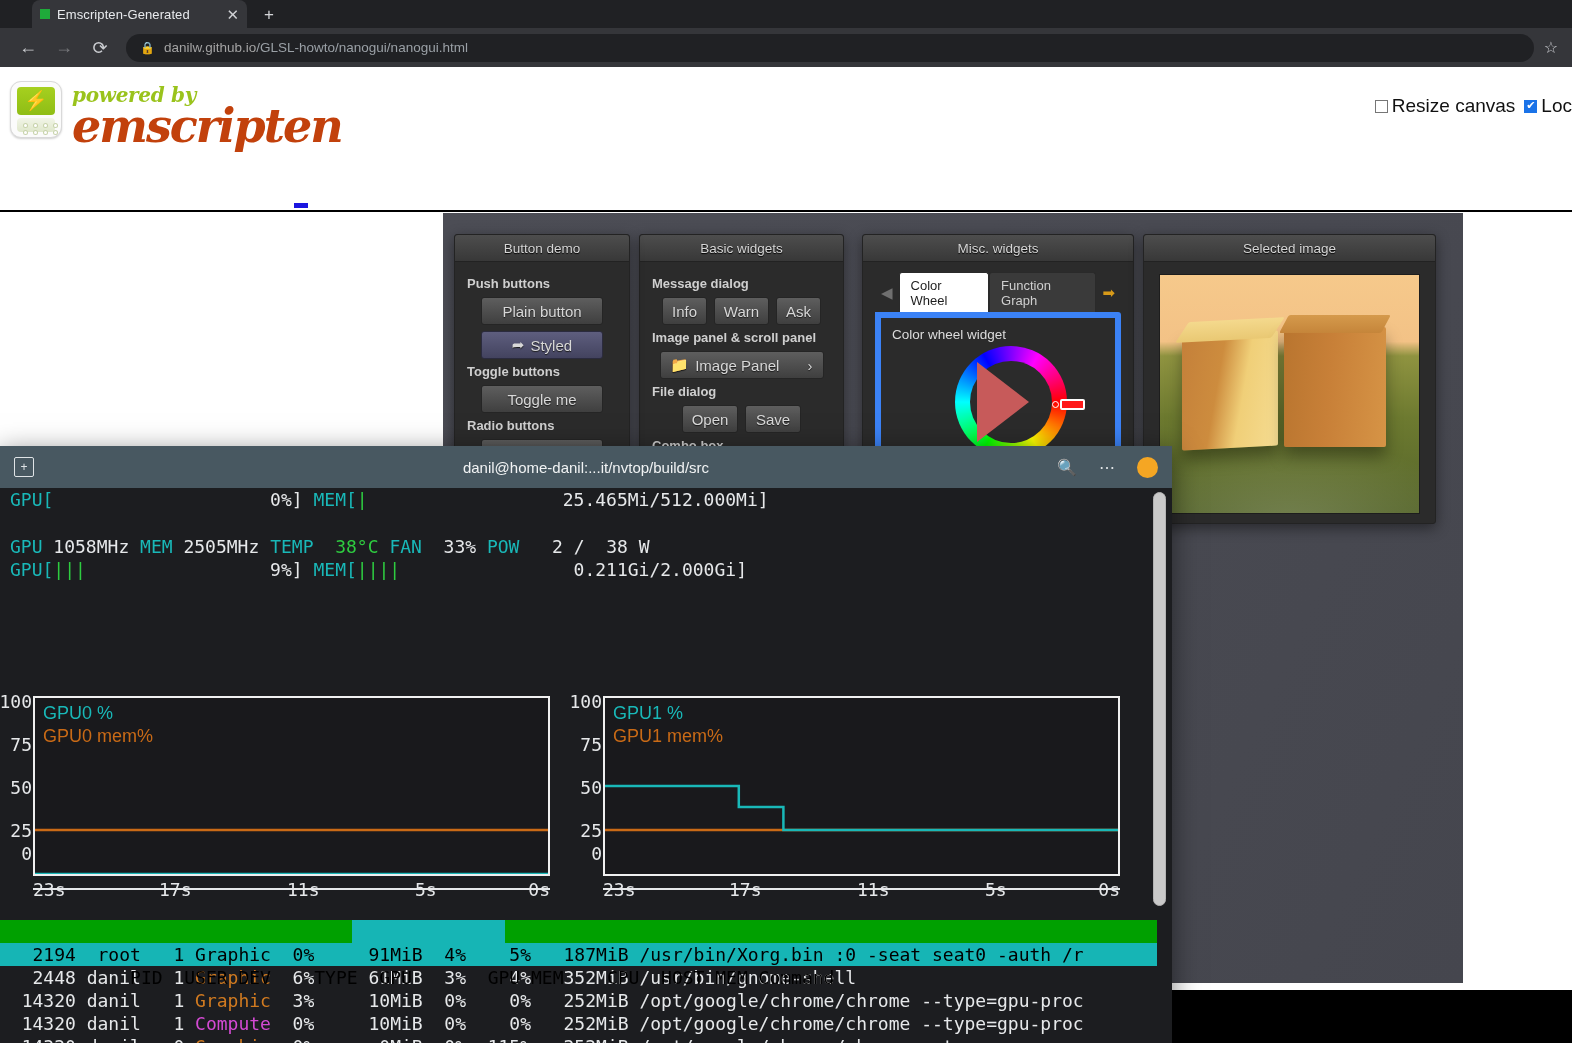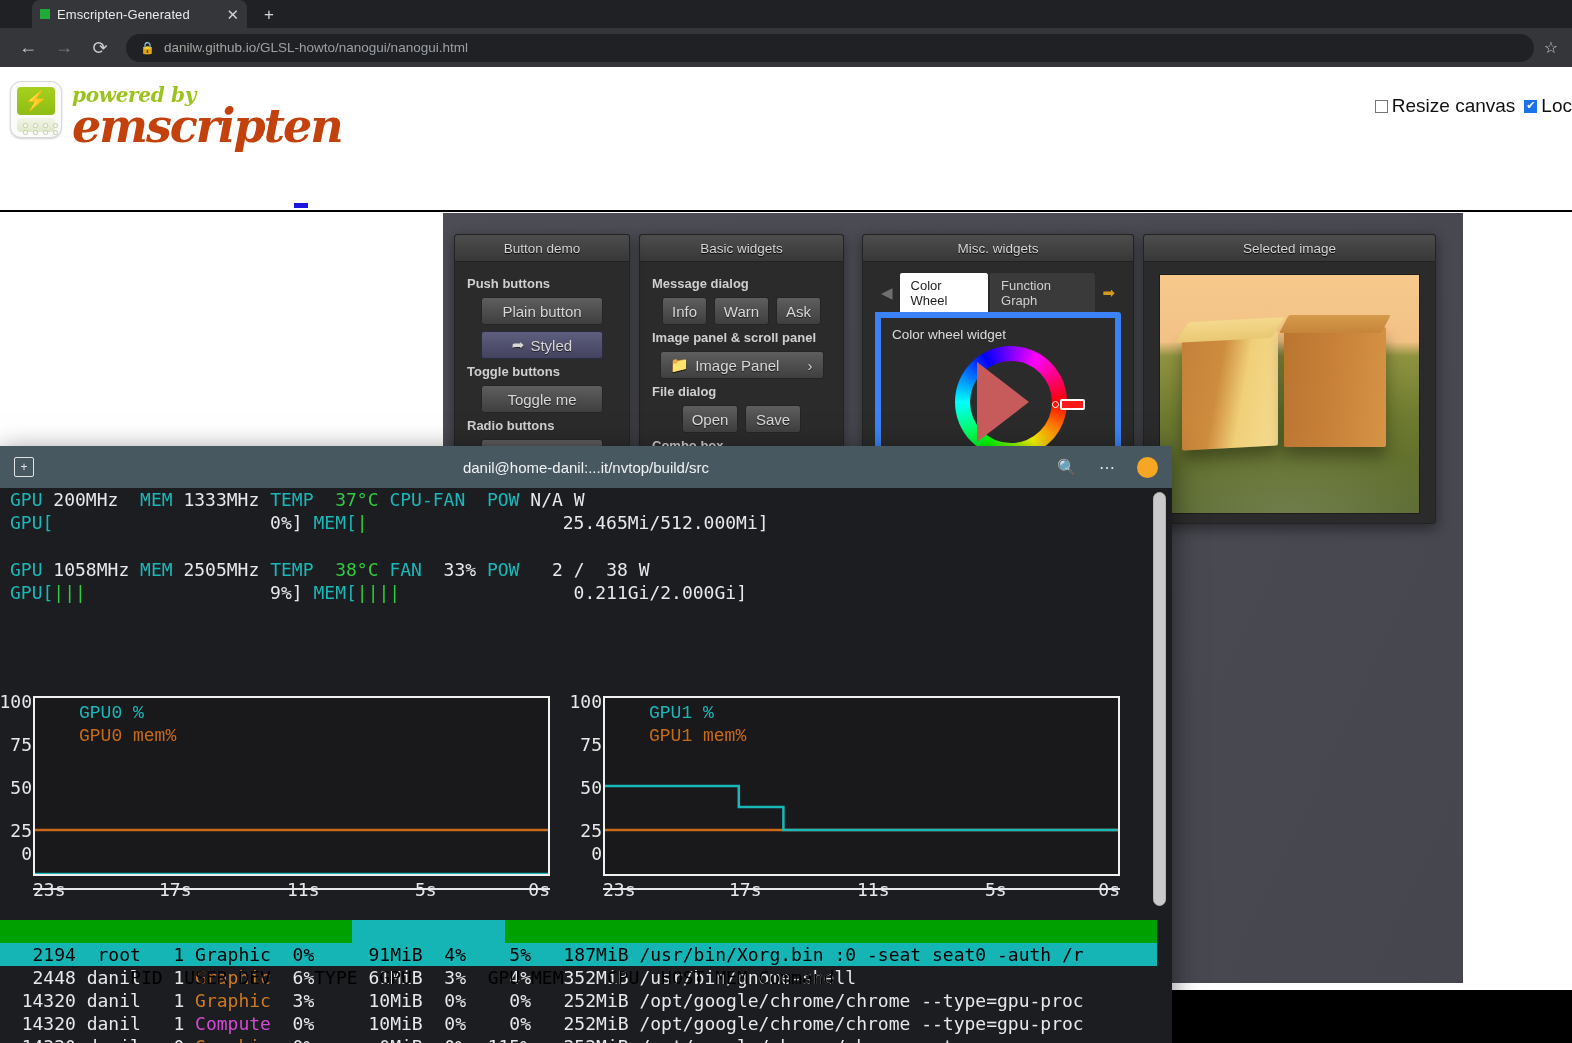--- a/index.html
+++ b/index.html
@@ -272,21 +272,21 @@
     position:absolute; left:0; top:0; width:32px; height:180px;
     color:#e6e8ea; font-family:"DejaVu Sans Mono","Liberation Mono",monospace;
     font-size:18px;
   }
   .g-axis span{ position:absolute; right:0; }
   .g-box{
     position:absolute; left:33px; top:0; right:12px; height:180px;
     border:2px solid #f0f0f0; background:#19191c;
   }
   .g-legend{ position:absolute; left:8px; top:4px; font-size:18px; line-height:23px;
-    font-family:Liberation Mono, monospace;margin-left:36px; }
+    font-family:Liberation Sans, sans-serif; }
   .g-l1{ color:#19b8b8; } .g-l2{ color:#c96a16; }
   .g-xaxis{
     position:absolute; left:33px; top:182px; right:12px; height:26px;
     color:#e6e8ea; font-family:"DejaVu Sans Mono","Liberation Mono",monospace; font-size:18px;
   }
   .g-xaxis .tick{ position:absolute; top:0; }
   .g-xaxis .rule{ position:absolute; left:0; right:0; top:10px; height:2px; background:#e6e8ea; }
 
   
   #proc{ position:absolute; left:0; top:432px; width:1157px;
@@ -472,21 +472,20 @@
     <div id="tb-right">
       <span class="tb-icon">🔍</span>
       <span class="tb-icon">⋯</span>
       <span id="tb-dot"></span>
     </div>
   </div>
 
   <div id="term-body">
     <div id="term-scroll"></div>
 
-    <div class="tline"><span class="c-cyan">GPU</span> <span class="c-white">200MHz</span>  <span class="c-cyan">MEM</span> <span class="c-white">1333MHz</span> <span class="c-cyan">TEMP</span>  <span class="c-green">37°C</span> <span class="c-cyan">CPU-FAN</span>  <span class="c-cyan">POW</span> <span class="c-white">N/A W</span></div>
     <div class="tline"><span class="c-cyan">GPU[</span><span class="c-white">                    0%]</span> <span class="c-cyan">MEM[</span><span class="c-green">|</span><span class="c-white">                  25.465Mi/512.000Mi]</span></div>
     <div class="tline">&nbsp;</div>
 
     <div class="tline"><span class="c-cyan">GPU</span> <span class="c-white">1058MHz</span> <span class="c-cyan">MEM</span> <span class="c-white">2505MHz</span> <span class="c-cyan">TEMP</span>  <span class="c-green">38°C</span> <span class="c-cyan">FAN</span>  <span class="c-white">33%</span> <span class="c-cyan">POW</span>   <span class="c-white">2 /  38 W</span></div>
     <div class="tline"><span class="c-cyan">GPU[</span><span class="c-green">|||</span><span class="c-white">                 9%]</span> <span class="c-cyan">MEM[</span><span class="c-green">||||</span><span class="c-white">                0.211Gi/2.000Gi]</span></div>
 
     <div id="graphs">
 
       <div class="graph" id="graph0">
         <div class="g-axis">

